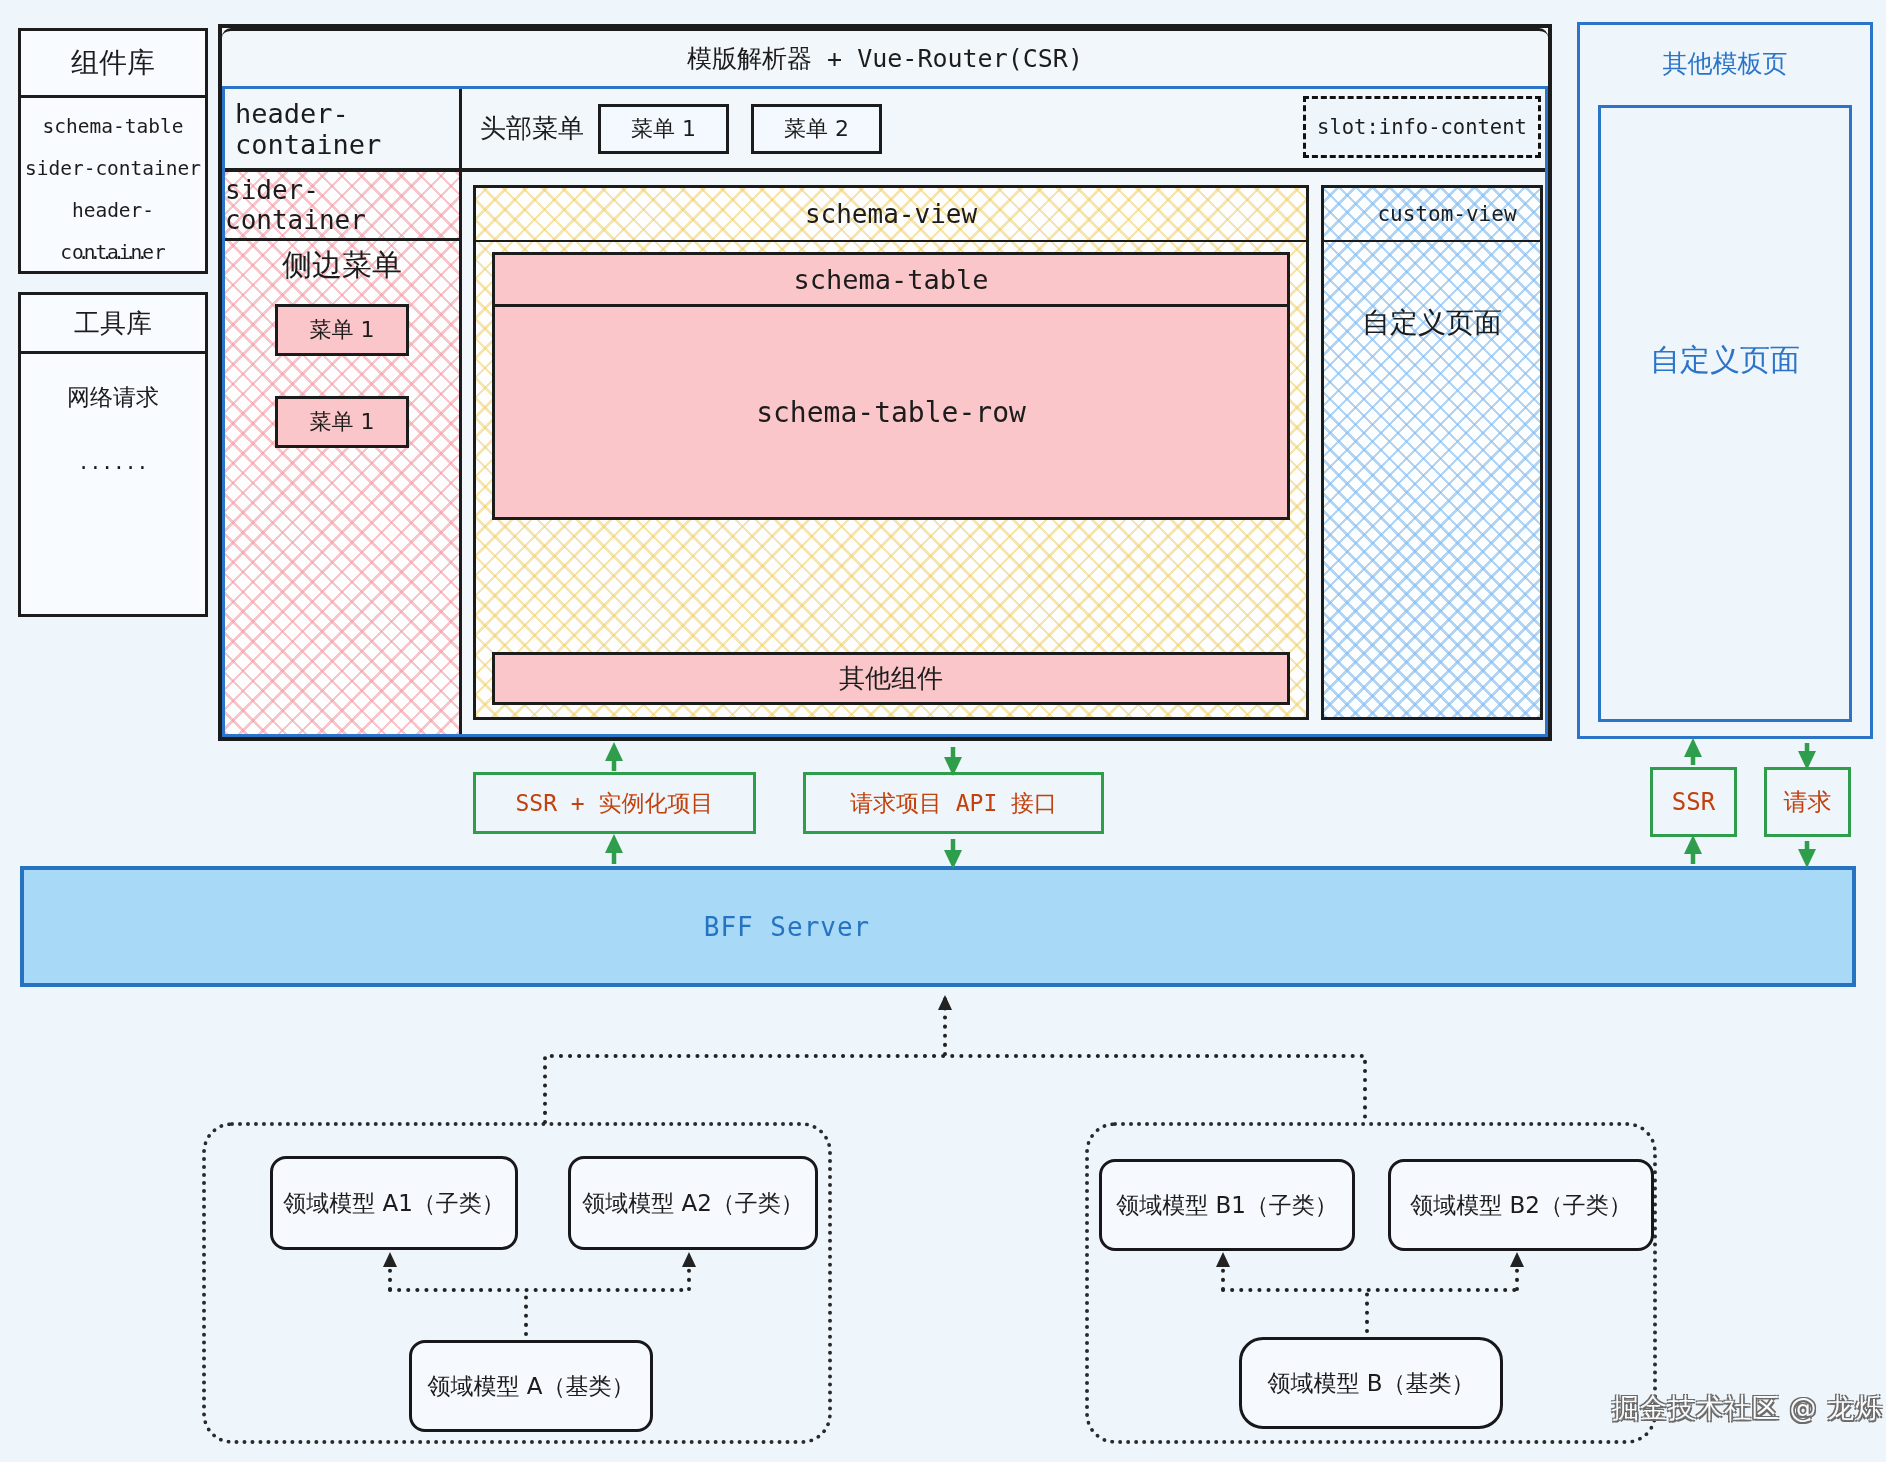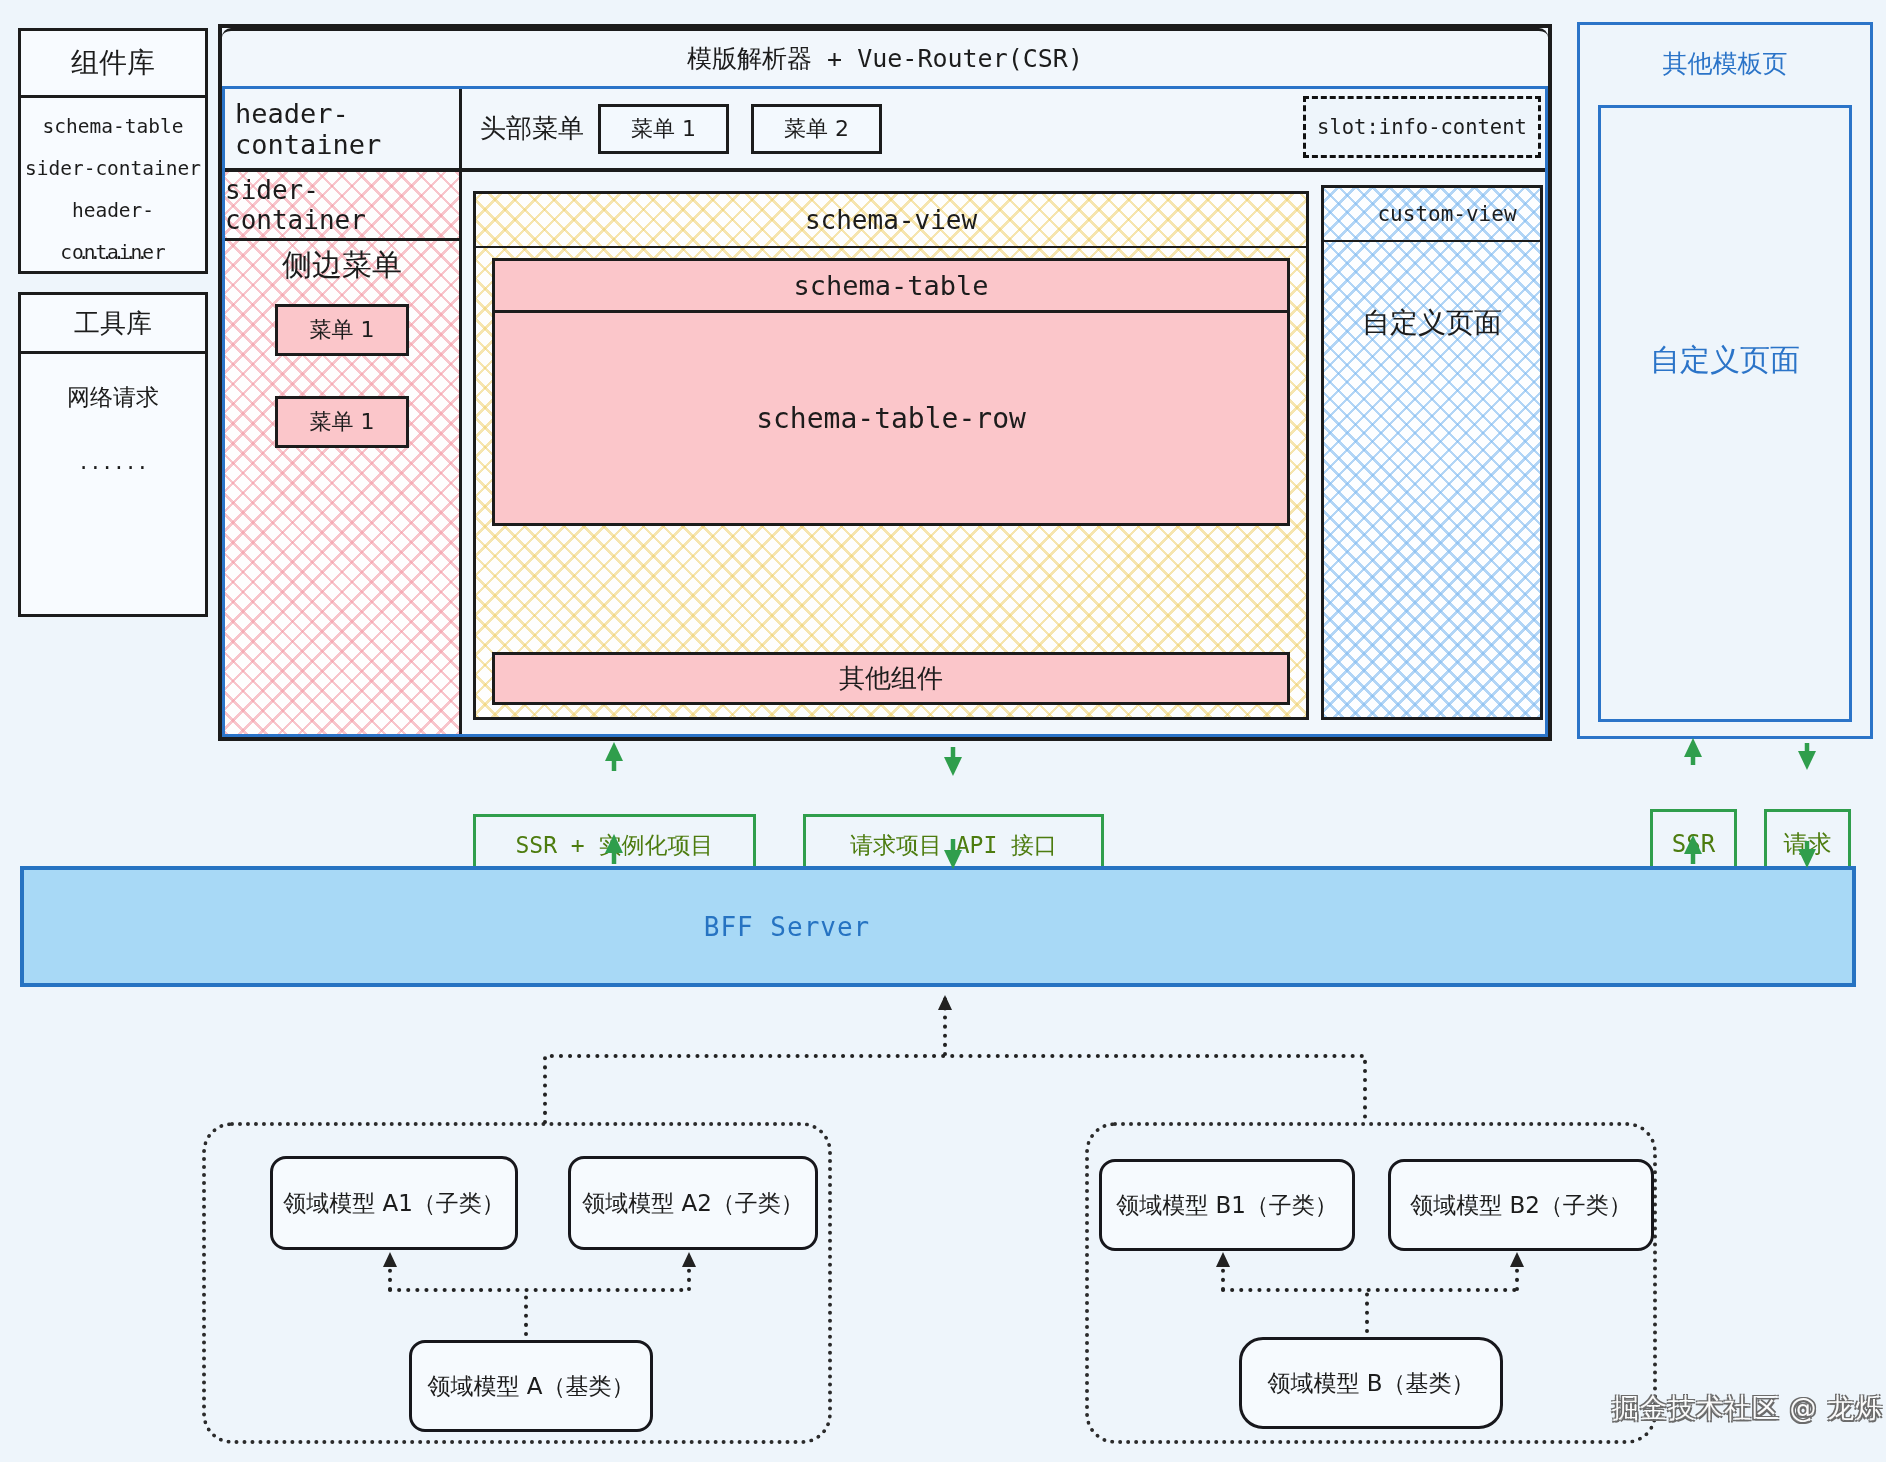--- a/index.html
+++ b/index.html
@@ -50,39 +50,39 @@
   .hdr-menu-btn{width:131px;height:50px;border:3px solid #1c1c1c;margin-left:22px;font-size:22px;background:#f3f9fe;box-sizing:border-box;}
   .slot-box{position:absolute;right:4px;top:7px;width:238px;height:62px;border:3.5px dashed #111;
     font-size:20.5px;background:#eef5fb;box-sizing:border-box;}
   .body-row{flex:1;position:relative;}
 
   .sider{left:0;top:0;bottom:0;width:237px;border-right:3.5px solid #1c1c1c;}
   .sider-title{height:66px;border-bottom:3px solid #1c1c1c;font-size:26px;}
   .sider-menu-label{margin-top:4px;text-align:center;font-size:30px;}
   .sider-btn{width:134px;height:52px;margin:0 auto;background:#fbc6ca;border:3px solid #1c1c1c;font-size:22px;box-sizing:border-box;}
 
-  .schema-view{left:248px;top:19px;width:836px;bottom:14px;border:3px solid #1c1c1c;}
+  .schema-view{left:248px;top:13px;width:836px;bottom:14px;border:3px solid #1c1c1c;}
   .sv-title{height:52px;border-bottom:2.5px solid #1c1c1c;font-size:26px;}
   .schema-table{left:16px;right:16px;top:64px;height:268px;background:#fbc6ca;border:3.5px solid #1c1c1c;}
   .st-header{height:49px;border-bottom:3px solid #1c1c1c;font-size:27px;}
   .st-row{position:absolute;top:52px;left:0;right:0;bottom:0;font-size:28px;}
   .sv-other{left:16px;right:16px;bottom:12px;height:53px;background:#fbc6ca;border:3.5px solid #1c1c1c;font-size:26px;}
 
   .custom-view{left:1096px;width:222px;top:13px;bottom:14px;border:3px solid #1c1c1c;}
   .cv-title{height:52px;border-bottom:2.5px solid #1c1c1c;font-size:21px;padding-left:30px;}
   .cv-content{margin-top:62px;text-align:center;font-size:28px;}
 
   
   #right-panel{left:1577px;top:22px;width:296px;height:717px;border:3px solid #2b74c8;color:#2b74c8;}
   .rp-title{margin-top:22px;text-align:center;font-size:25px;}
   .rp-inner{position:absolute;left:18px;right:18px;top:80px;bottom:14px;border:3px solid #2b74c8;box-sizing:border-box;}
   .rp-content{margin-top:232px;text-align:center;font-size:30px;}
 
   
-  .gbox{border:3px solid #2f9e4c;color:#4d7c0f;font-size:23px;background:rgba(255,255,255,.0);margin-top:42px;}
+  .gbox{border:3px solid #2f9e4c;color:#c2410c;font-size:23px;background:rgba(255,255,255,.0);}
 
   
   #bff-bar{left:20px;top:866px;width:1836px;height:121px;background:#a8d9f6;border:4px solid #2673c2;}
   .bff-label{position:absolute;left:763px;top:50%;transform:translate(-50%,-50%);
     color:#2673c2;font-size:26px;letter-spacing:1px;}
 
   
   .dgroup{border:4px dotted #2b2b2b;border-radius:30px;}
   #group-a{left:202px;top:1122px;width:630px;height:322px;}
   #group-b{left:1085px;top:1122px;width:572px;height:322px;}

